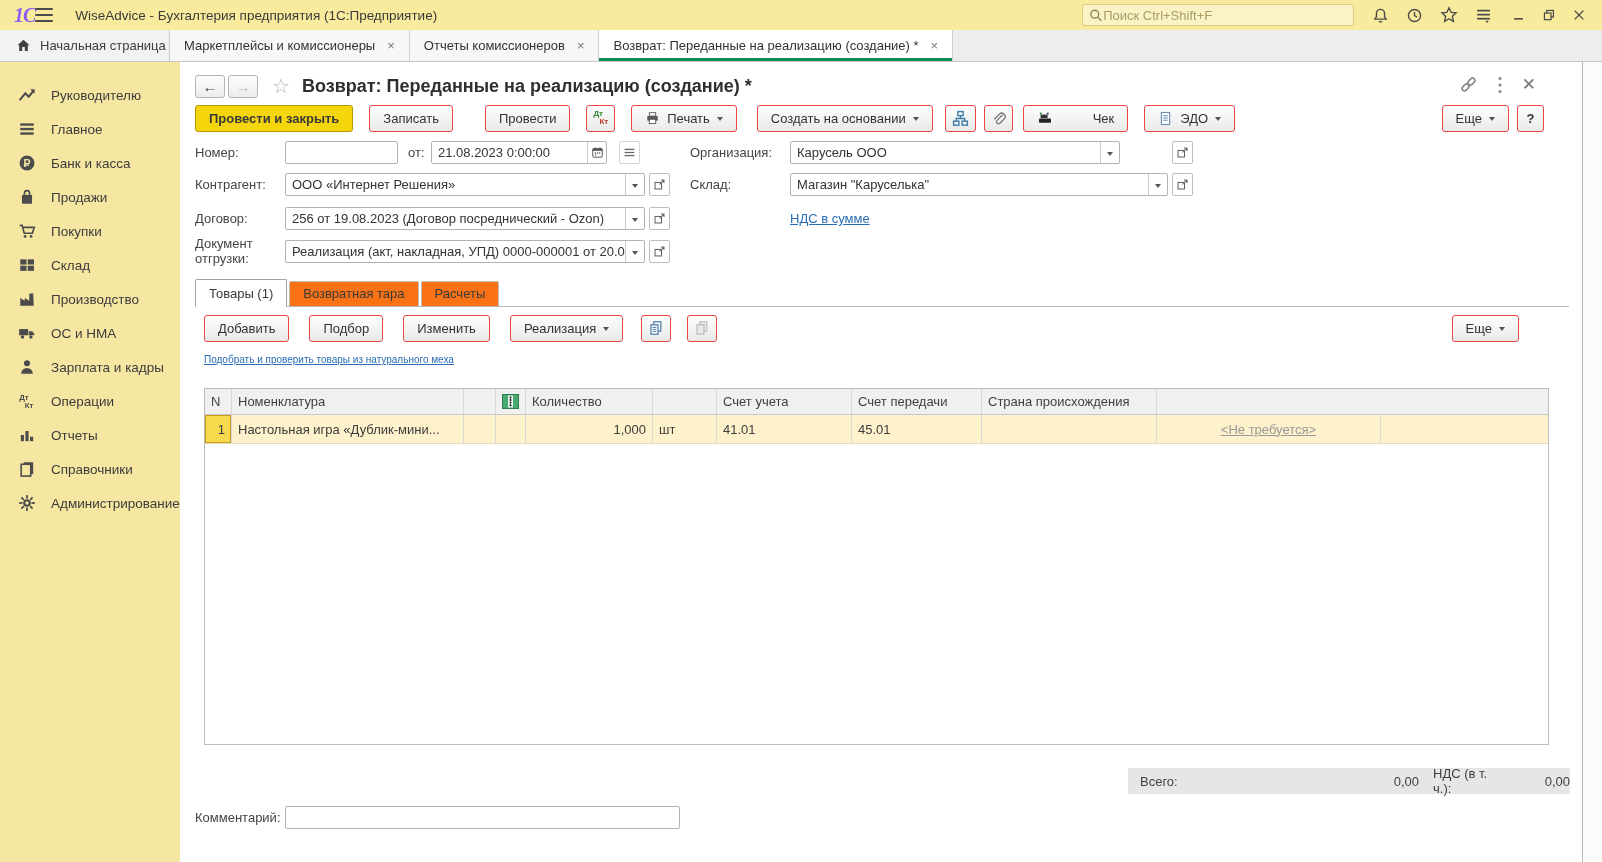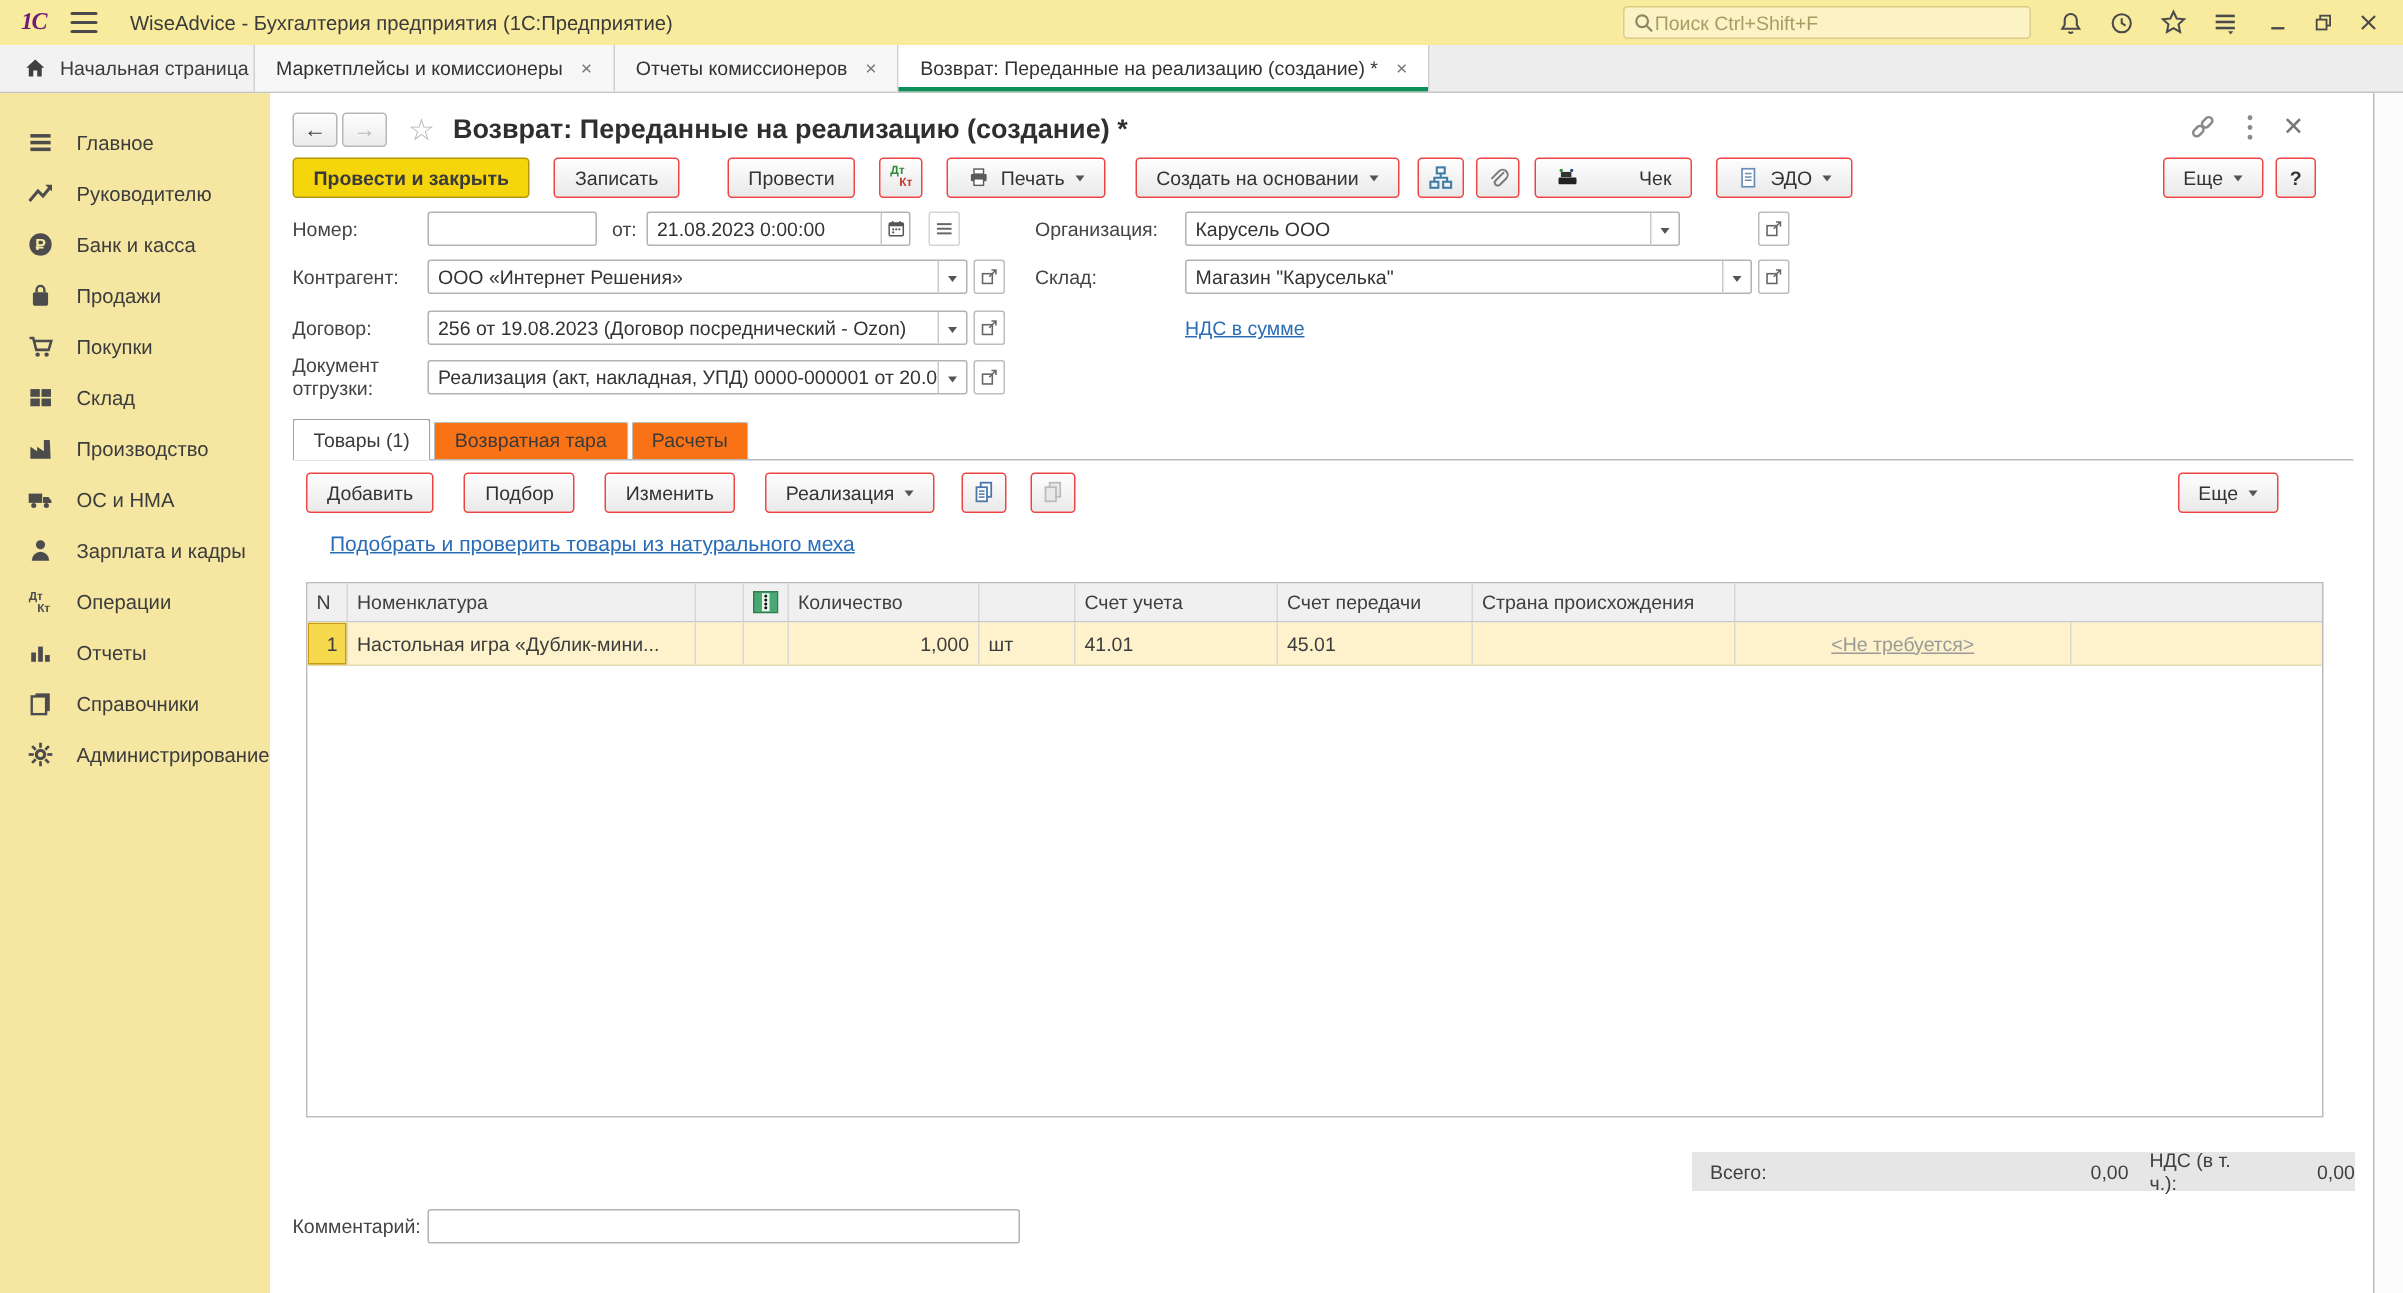--- a/index.html
+++ b/index.html
@@ -1,20 +1,20 @@
 <!DOCTYPE html>
 <html><head>
 <meta charset="utf-8">
 <style>
   * { margin:0; padding:0; box-sizing:border-box; }
   html,body { width:1602px; height:862px; overflow:hidden; font-family:"Liberation Sans", sans-serif; font-size:13px; color:#3c3c3c; background:#fff; }
 
   
   .titlebar { height:30px; background:#f8eb9d; display:flex; align-items:center; padding:0 10px 0 14px; }
-  .onec-logo { font-family:"Liberation Serif", serif; font-weight:bold; font-style:italic; color:#701a75; font-size:16px; margin-right:16px; letter-spacing:-1px; }
+  .onec-logo { font-family:"Liberation Serif", serif; font-weight:bold; font-style:italic; color:#8b5cf6; font-size:20px; margin-right:0; letter-spacing:-1px; }
   .hamb { width:18px; height:14px; display:flex; flex-direction:column; justify-content:space-between; margin-right:22px; cursor:pointer; }
   .hamb i { display:block; height:2px; background:#4a4a4a; border-radius:1px; }
   .win-title { font-size:13.5px; color:#3a3a3a; }
   .search-box { margin-left:auto; width:272px; height:22px; background:rgba(255,255,255,.42); border:1px solid #ddcc85; border-radius:3px; display:flex; align-items:center; padding:0 6px; }
   .search-box input { border:none; background:transparent; outline:none; font-size:13px; color:#6f683f; width:100%; font-family:"Liberation Sans",sans-serif; }
   .search-box input::placeholder { color:#a79d64; }
   .tbar-icons { display:flex; align-items:center; gap:17px; margin-left:18px; }
   .tbar-icons svg { display:block; cursor:pointer; }
   .win-ctrl { display:flex; align-items:center; gap:16px; margin-left:20px; margin-right:6px; }
 
@@ -67,21 +67,21 @@
   .sq-btn { position:absolute; width:21px; height:23px; border:1px solid #bdbdbd; border-radius:2px; background:#fff; display:flex; align-items:center; justify-content:center; cursor:pointer; }
   .blue-link { color:#2a6db5; text-decoration:underline; cursor:pointer; }
 
   
   .page-tabs { margin:11px 0 0 15px; height:26px; display:flex; align-items:flex-end; border-bottom:1px solid #b9b9b9; width:1374px; }
   .ptab { padding:4px 13px 5px; border:1px solid #bdbdbd; border-bottom:none; background:#f97316; margin-right:2px; border-radius:2px 2px 0 0; cursor:pointer; color:#3a3a3a; }
   .ptab.active { background:#fff; border-color:#a3a3a3; padding-top:6px; margin-bottom:-1px; border-bottom:1px solid #fff; }
 
   
   .cmdbar { margin:7px 0 0 24px; width:1345px; height:28px; display:flex; align-items:center; gap:20px; }
-  .fur { margin:12px 0 0 40px; height:18px; font-size:14px; }
+  .fur { margin:12px 0 0 24px; height:18px; font-size:10px; }
 
   
   .table-wrap { margin:16px 0 0 24px; width:1345px; height:357px; border:1px solid #bdbdbd; background:#fff; overflow:hidden; }
   .trow { display:flex; }
   .trow.head { background:#f0f0f0; border-bottom:1px solid #c9c9c9; height:26px; }
   .trow.data { background:#fdf2cb; border-bottom:1px solid #e6ddb8; height:29px; }
   .tc { border-right:1px solid #d8d8d8; padding:0 6px; display:flex; align-items:center; overflow:hidden; white-space:nowrap; flex:none; }
   .trow.head .tc { color:#3f3f3f; }
   .c0{width:27px; justify-content:flex-end;} .c1{width:232px;} .c2{width:32px;} .c3{width:30px; justify-content:center;}
   .c4{width:127px;} .c5{width:64px;} .c6{width:135px;} .c7{width:130px;} .c8{width:175px;} .c9{width:224px; justify-content:center;}
@@ -170,33 +170,33 @@
   <div class="doc-tab active">
     <span>Возврат: Переданные на реализацию (создание) *</span>
     <span class="x">×</span>
   </div>
 </div>
 
 <div class="bodyrow">
 
   <div class="sidebar">
     <div class="side-item">
+      <svg width="18" height="18" viewBox="0 0 16 16" fill="none" stroke="#4c4c4c" stroke-width="1.8">
+          <polyline points="1.5,12.5 6.5,6.5 9.5,9.5 14,4"></polyline>
+          <polygon points="10.8,2.8 14.8,2.8 14.8,6.8" fill="#4c4c4c" stroke="none"></polygon>
+        </svg>
+      <span>Руководителю</span>
+    </div>
+    <div class="side-item">
       <svg width="18" height="18" viewBox="0 0 16 16" fill="#4c4c4c">
           <rect x="2" y="3" width="12" height="2.1"></rect>
           <rect x="2" y="7" width="12" height="2.1"></rect>
           <rect x="2" y="11" width="12" height="2.1"></rect>
         </svg>
       <span>Главное</span>
-    </div>
-    <div class="side-item">
-      <svg width="18" height="18" viewBox="0 0 16 16" fill="none" stroke="#4c4c4c" stroke-width="1.8">
-          <polyline points="1.5,12.5 6.5,6.5 9.5,9.5 14,4"></polyline>
-          <polygon points="10.8,2.8 14.8,2.8 14.8,6.8" fill="#4c4c4c" stroke="none"></polygon>
-        </svg>
-      <span>Руководителю</span>
     </div>
     <div class="side-item">
       <svg width="18" height="18" viewBox="0 0 16 16">
           <circle cx="8" cy="8" r="6.6" fill="#4c4c4c"></circle>
           <text x="8" y="11.3" text-anchor="middle" font-size="9.5" font-weight="bold" fill="#f5e7a2" font-family="Liberation Sans,sans-serif">Р</text>
           <rect x="5.2" y="9.3" width="4.6" height="1.1" fill="#f5e7a2"></rect>
         </svg>
       <span>Банк и касса</span>
     </div>
     <div class="side-item">

